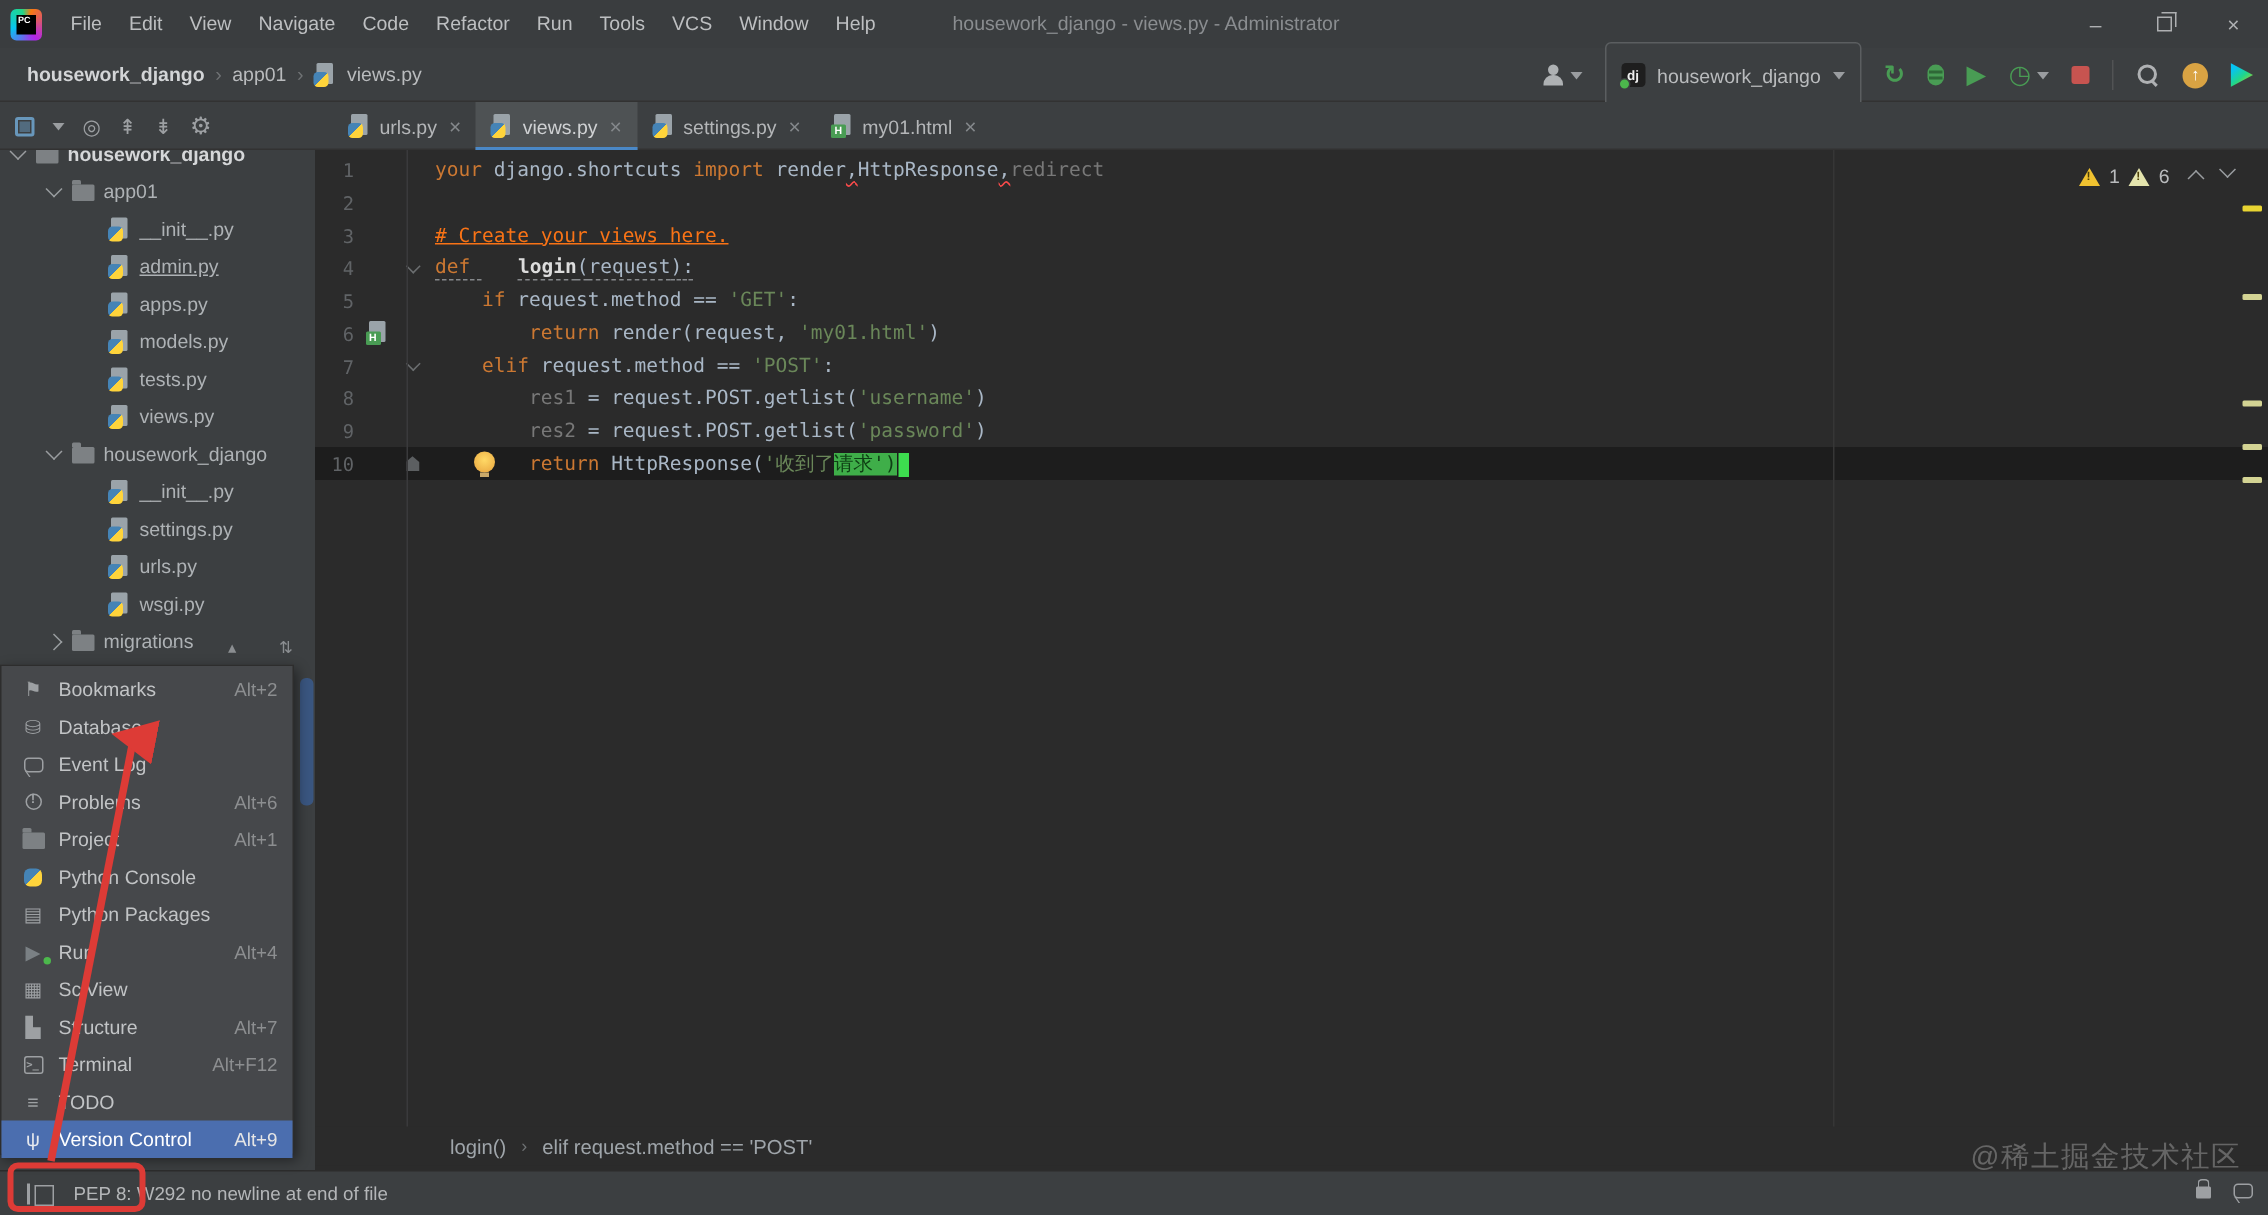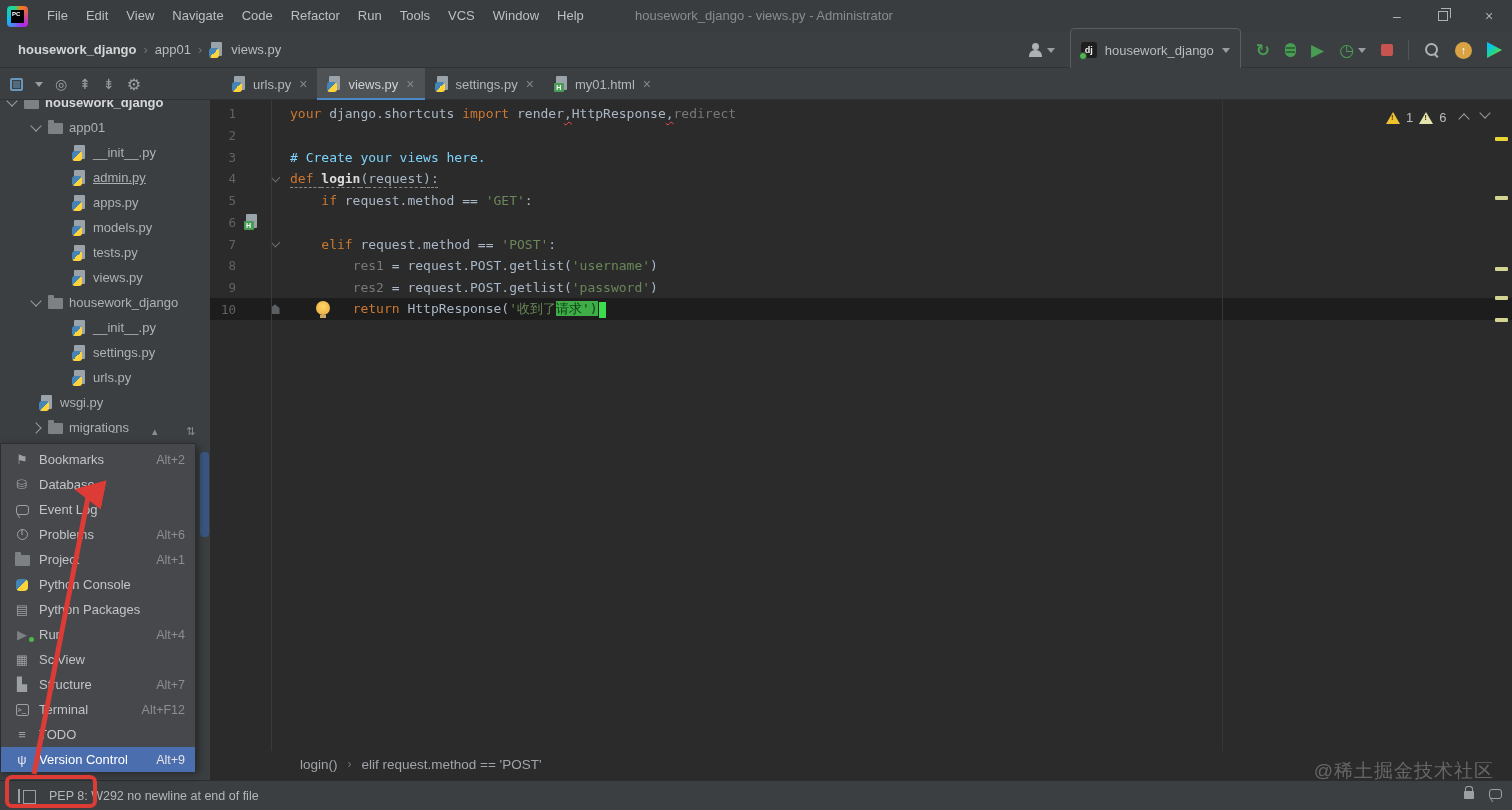--- a/index.html
+++ b/index.html
@@ -119,23 +119,23 @@
   .code-row.current { background:#1d1d1d; }
   .ln { width:26px; text-align:right; color:#606366; font-family:"DejaVu Sans Mono",monospace; font-size:12.5px; flex:none; }
   .gut-icons { width:30px; height:21.7px; display:flex; align-items:center; justify-content:center; flex:none; }
   .fold-col { width:18px; height:21.7px; display:flex; align-items:center; justify-content:center; flex:none; }
   .fold-open { width:7px; height:7px; border-right:1.5px solid #6b6e70; border-bottom:1.5px solid #6b6e70; transform:rotate(45deg); margin-top:-3px; }
   .fold-end { width:9px; height:10px; background:#5c5f61; clip-path:polygon(50% 0,100% 38%,100% 100%,0 100%,0 38%); }
   pre.code-text { font-family:"DejaVu Sans Mono","DejaVu Sans",monospace; font-size:13px; color:#a9b7c6; margin-left:6px; }
   .kw { color:#cc7832; }
   .pl { color:#a9b7c6; }
   .str { color:#6a8759; }
-  .cm { color:#7dd3fc; }
+  .cm { color:#f97316;text-decoration:underline; }
   .un { color:#787878; }
-  .fn { color:#dcdcdc; font-weight:bold; }
+  .fn { color:#dcdcdc; font-weight:bold;margin-left:24px; }
   .u  { text-decoration:underline dashed #85888b 1px; text-underline-offset:4px; }
   .err { text-decoration:underline wavy #fc4a4a 1px; text-underline-offset:3px; }
   .sel { background:#3fae49; color:#0e3f14; }
   .caret { display:inline-block; width:7px; height:16px; background:#3ddc4f; vertical-align:middle; margin-left:1px; }
   #bulb { position:absolute; left:316px; top:301px; width:14px; height:14px; border-radius:50%;
     background:radial-gradient(circle at 50% 40%,#ffd966,#e8a33d); z-index:5; }
   #bulb::after { content:""; position:absolute; left:4px; bottom:-3px; width:6px; height:3px; background:#caa96a; }
 
   
   #inspections { position:absolute; left:1386px; top:110px; display:flex; align-items:center; gap:6px; color:#b9bbbd; font-size:13px; z-index:6; }
@@ -329,21 +329,21 @@
           <span class="tree-gap"></span>
           <span class="ic-py"></span>
           <span class="tree-label">settings.py</span>
         </div>
         <div class="tree-row" style="top: 265px; padding-left: 56px;">
           <span class="chev-spacer"></span>
           <span class="tree-gap"></span>
           <span class="ic-py"></span>
           <span class="tree-label">urls.py</span>
         </div>
-        <div class="tree-row" style="top: 290px; padding-left: 23px;">
+        <div class="tree-row" style="top: 290px; padding-left: 56px;">
           <span class="chev-spacer"></span>
           <span class="tree-gap"></span>
           <span class="ic-py"></span>
           <span class="tree-label">wsgi.py</span>
         </div>
         <div class="tree-row" style="top: 315px; padding-left: 32px;">
           <span class="chev right"></span>
           <span class="tree-gap"></span>
           <span class="ic-folder"></span>
           <span class="tree-label">migrations</span>
@@ -390,20 +390,21 @@
           <span class="gut-icons"></span>
           <span class="fold-col"></span>
           <pre class="code-text"><span class="pl">    </span><span class="kw">if </span><span class="pl">request.method </span><span class="pl">== </span><span class="str">'GET'</span><span class="pl">:</span></pre>
         </div>
         <div class="code-row" style="top: 111.5px;">
           <span class="ln">6</span>
           <span class="gut-icons">
             <span class="ic-html"></span>
           </span>
           <span class="fold-col"></span>
+          <pre class="code-text"><span class="pl">        </span><span class="kw">return </span><span class="pl">render(request, </span><span class="str">'my01.html'</span><span class="pl">)</span></pre>
         </div>
         <div class="code-row" style="top: 133.2px;">
           <span class="ln">7</span>
           <span class="gut-icons"></span>
           <span class="fold-col">
             <span class="fold-open"></span>
           </span>
           <pre class="code-text"><span class="pl">    </span><span class="kw">elif </span><span class="pl">request.method </span><span class="pl">== </span><span class="str">'POST'</span><span class="pl">:</span></pre>
         </div>
         <div class="code-row" style="top: 154.9px;">

